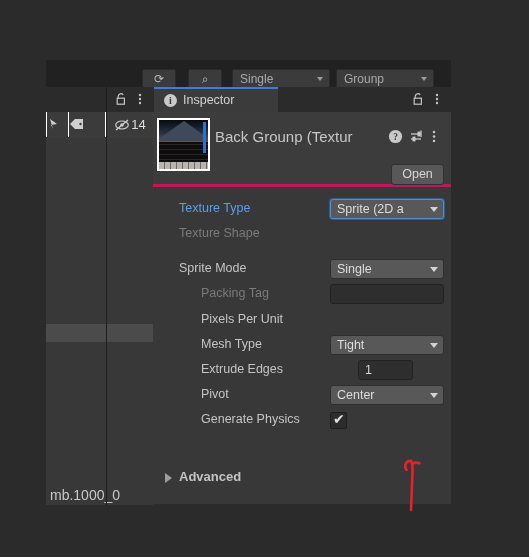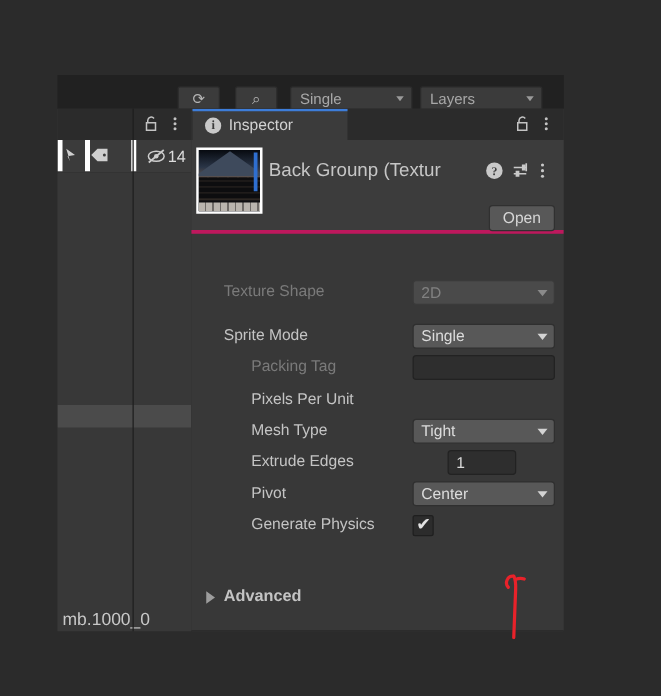--- a/index.html
+++ b/index.html
@@ -93,21 +93,21 @@
     position: absolute;
     left: 0; top: 25px;
     width: 107px; height: 26px;
     background: #3b3b3b;
     border-bottom: 1px solid #242424;
   }
   .lt-cell {
     position: absolute;
     top: 0;
     height: 25px;
-    border-left: 4px solid #ffffff;
+    border-left: 1px solid #ffffff;
     color: #c4c4c4;
     font-size: 12px;
     line-height: 25px;
     text-align: center;
   }
   .left-body {
     position: absolute;
     left: 0; top: 51px;
     width: 107px; height: 367px;
     background: #383838;
@@ -400,21 +400,21 @@
 <div id="root">
 
   <div class="toolbar-strip">
     <div class="tb-btn tb-icon-btn" style="left:96px;">⟳</div>
     <div class="tb-btn tb-icon-btn" style="left:142px;">⌕</div>
     <div class="tb-btn tb-drop" style="left:186px;width:98px;">
       <span>Single</span>
       <span class="caret"></span>
     </div>
     <div class="tb-btn tb-drop" style="left:290px;width:98px;">
-      <span>Layers</span>
+      <span>Grounp</span>
       <span class="caret"></span>
     </div>
   </div>
 
   <div class="left-panel">
 
     <div class="left-header">
       <span class="lock">
         <svg width="12" height="14" viewBox="0 0 12 14">
           <path d="M3.2 6.2 V4.2 a2.8 2.8 0 0 1 5.0 -1.4" fill="none" stroke="#c3c3c3" stroke-width="1.2"></path>
@@ -517,27 +517,30 @@
           <circle cx="6" cy="7.5" r="1.25" fill="#c9c9c9"></circle>
           <circle cx="6" cy="12" r="1.25" fill="#c9c9c9"></circle>
         </svg>
       </span>
 
       <div class="btn open-btn">Open</div>
     </div>
 
     <div class="props">
 
+      <div class="row" style="top:14px;">
+        <span class="lbl lbl-blue" style="left:26px;">Texture Type</span>
+        <div class="field popup focused" style="left:177px;width:114px;height:20px;">
+          <span>Sprite (2D a</span>
+          <span class="caret"></span>
+        </div>
+      </div>
 
       <div class="row" style="top:39px;">
         <span class="lbl lbl-dim" style="left:26px;">Texture Shape</span>
-        <div class="field popup disabled" style="left:177px;width:114px;height:20px;">
-          <span>2D</span>
-          <span class="caret"></span>
-        </div>
       </div>
 
       <div class="row" style="top:99px;">
         <span class="lbl lbl-dim" style="left:48px;">Packing Tag</span>
         <div class="field textfield" style="left:177px;width:114px;height:20px;">
           <span></span>
         </div>
       </div>
 
       <div class="row" style="top:74px;">

